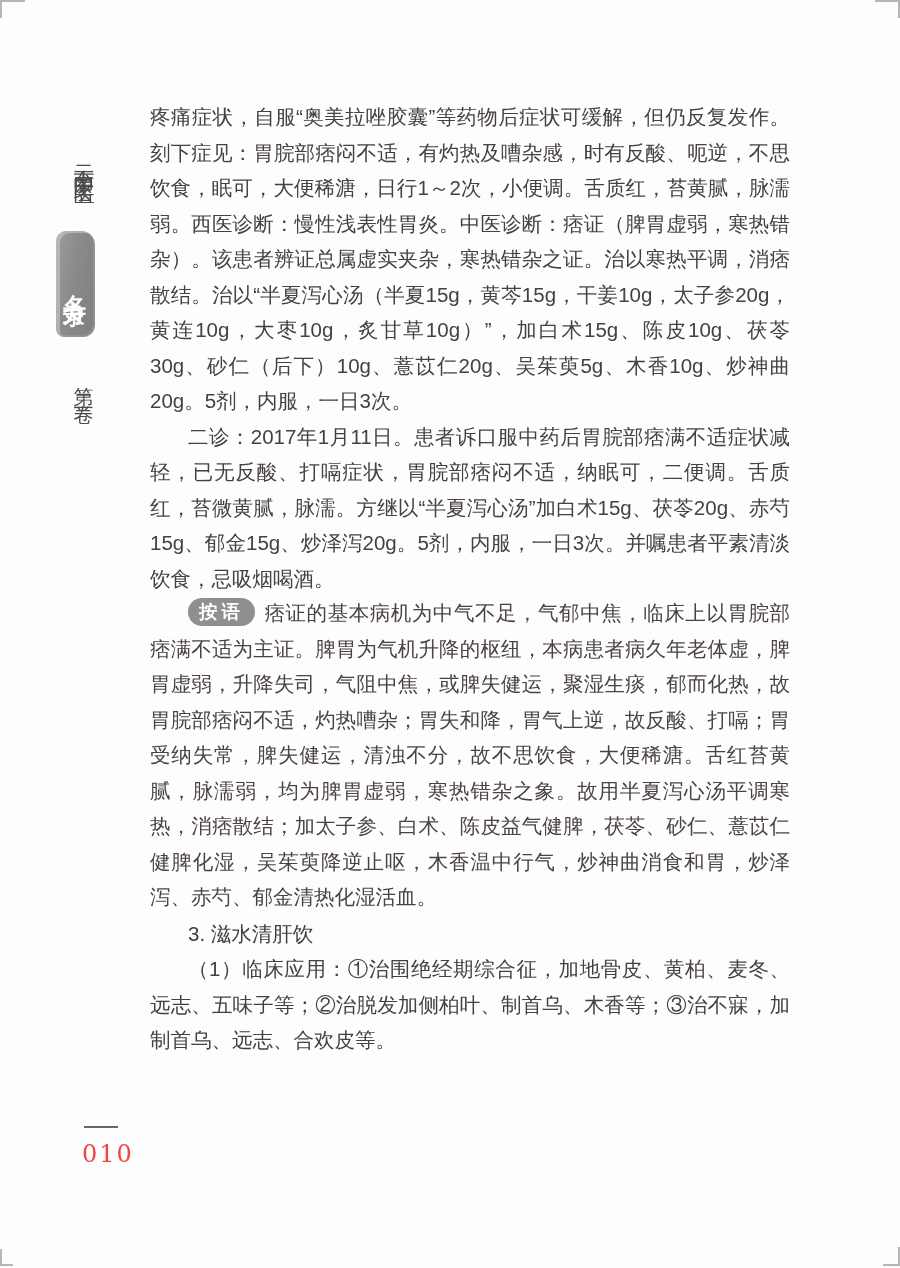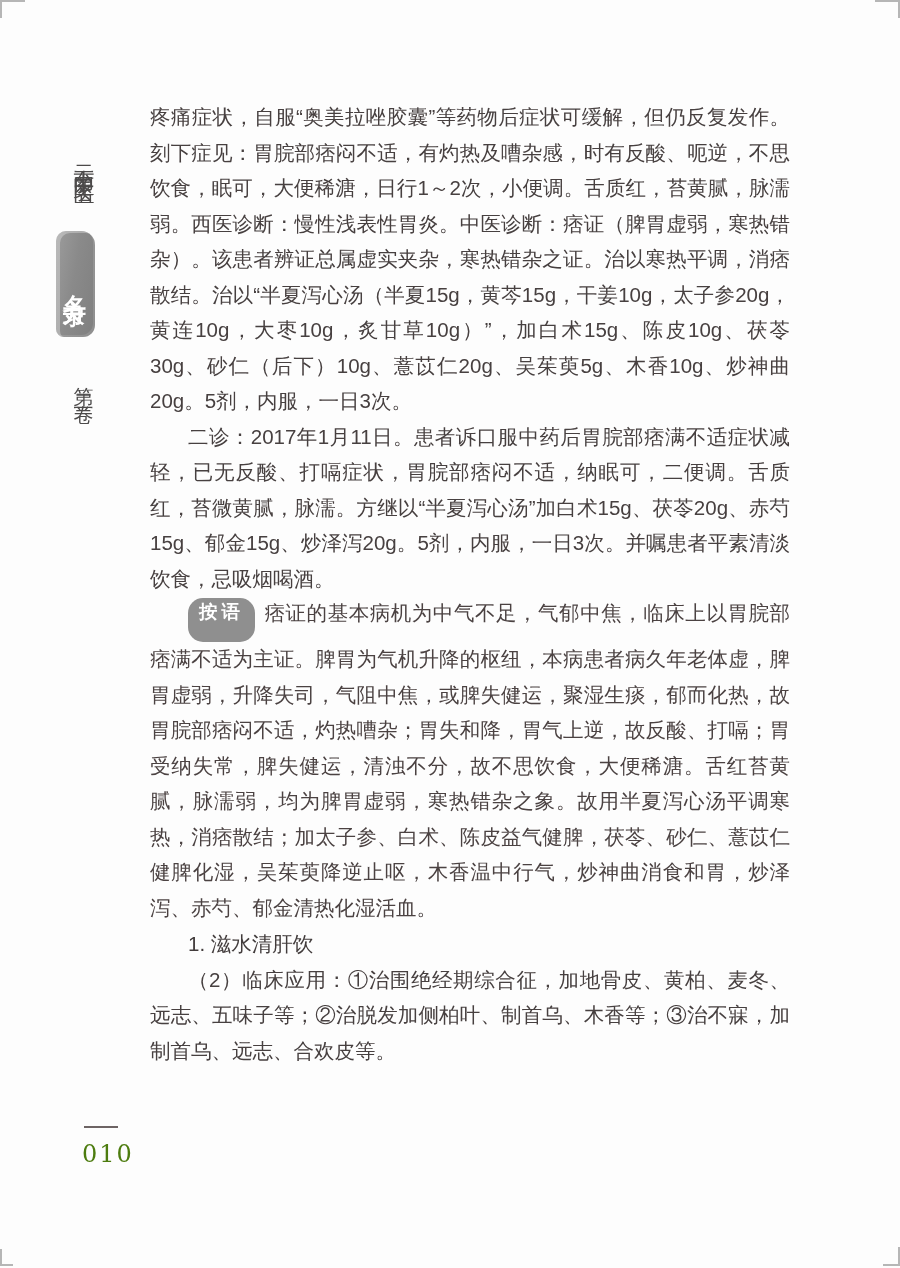--- a/index.html
+++ b/index.html
@@ -55,35 +55,35 @@
   .indent { text-indent:38px; }
   .body-kai {
     font-family:"Liberation Serif", serif;
     color:#4b4242;
   }
   .heading { font-weight:bold; color:#423c3c; font-size:21px; }
   .pill {
     display:inline-block; text-indent:0;
     background:#8f8f8f; color:#ffffff;
     border-radius:15px; padding:0 11px;
-    font-size:18.5px; line-height:28px; height:44px;
+    font-size:18.5px; line-height:28px; height:28px;
     vertical-align:2px; margin-right:9px;
     letter-spacing:4px; font-weight:bold;
     font-family:"Liberation Serif", serif;
   }
 
   
   .pagenum-rule {
     position:absolute; left:84px; top:1126px; width:34px;
     border-top:2px solid #6d6464;
   }
   .pagenum {
     position:absolute; left:82px; top:1140px;
     font-family:"DejaVu Serif", serif;
-    font-size:24px; letter-spacing:2px; color:#4d7c0f;
+    font-size:24px; letter-spacing:2px; color:#ef4444;
   }
 </style>
 </head>
 <body>
 
 <div class="page">
 
   <div class="mark tl"></div>
   <div class="mark tr"></div>
   <div class="mark bl"></div>
@@ -94,20 +94,20 @@
     <div class="brush-badge">
       <span class="badge-text">名方录</span>
     </div>
     <div class="calli vol">第二卷</div>
   </aside>
 
   <main class="content">
     <p>疼痛症状，自服“奥美拉唑胶囊”等药物后症状可缓解，但仍反复发作。刻下症见：胃脘部痞闷不适，有灼热及嘈杂感，时有反酸、呃逆，不思饮食，眠可，大便稀溏，日行1～2次，小便调。舌质红，苔黄腻，脉濡弱。西医诊断：慢性浅表性胃炎。中医诊断：痞证（脾胃虚弱，寒热错杂）。该患者辨证总属虚实夹杂，寒热错杂之证。治以寒热平调，消痞散结。治以“半夏泻心汤（半夏15g，黄芩15g，干姜10g，太子参20g，黄连10g，大枣10g，炙甘草10g）”，加白术15g、陈皮10g、茯苓30g、砂仁（后下）10g、薏苡仁20g、吴茱萸5g、木香10g、炒神曲20g。5剂，内服，一日3次。</p>
     <p class="indent">二诊：2017年1月11日。患者诉口服中药后胃脘部痞满不适症状减轻，已无反酸、打嗝症状，胃脘部痞闷不适，纳眠可，二便调。舌质红，苔微黄腻，脉濡。方继以“半夏泻心汤”加白术15g、茯苓20g、赤芍15g、郁金15g、炒泽泻20g。5剂，内服，一日3次。并嘱患者平素清淡饮食，忌吸烟喝酒。</p>
     <p class="body-kai indent"><span class="pill">按语</span><span>痞证的基本病机为中气不足，气郁中焦，临床上以胃脘部痞满不适为主证。脾胃为气机升降的枢纽，本病患者病久年老体虚，脾胃虚弱，升降失司，气阻中焦，或脾失健运，聚湿生痰，郁而化热，故胃脘部痞闷不适，灼热嘈杂；胃失和降，胃气上逆，故反酸、打嗝；胃受纳失常，脾失健运，清浊不分，故不思饮食，大便稀溏。舌红苔黄腻，脉濡弱，均为脾胃虚弱，寒热错杂之象。故用半夏泻心汤平调寒热，消痞散结；加太子参、白术、陈皮益气健脾，茯苓、砂仁、薏苡仁健脾化湿，吴茱萸降逆止呕，木香温中行气，炒神曲消食和胃，炒泽泻、赤芍、郁金清热化湿活血。</span></p>
-    <h3 class="heading indent">1. 滋水清肝饮</h3>
-    <p class="indent">（2）临床应用：①治围绝经期综合征，加地骨皮、黄柏、麦冬、远志、五味子等；②治脱发加侧柏叶、制首乌、木香等；③治不寐，加制首乌、远志、合欢皮等。</p>
+    <h3 class="heading indent">3. 滋水清肝饮</h3>
+    <p class="indent">（1）临床应用：①治围绝经期综合征，加地骨皮、黄柏、麦冬、远志、五味子等；②治脱发加侧柏叶、制首乌、木香等；③治不寐，加制首乌、远志、合欢皮等。</p>
   </main>
 
   <div class="pagenum-rule"></div>
   <div class="pagenum">010</div>
 
 </div>
 
 </body></html>

